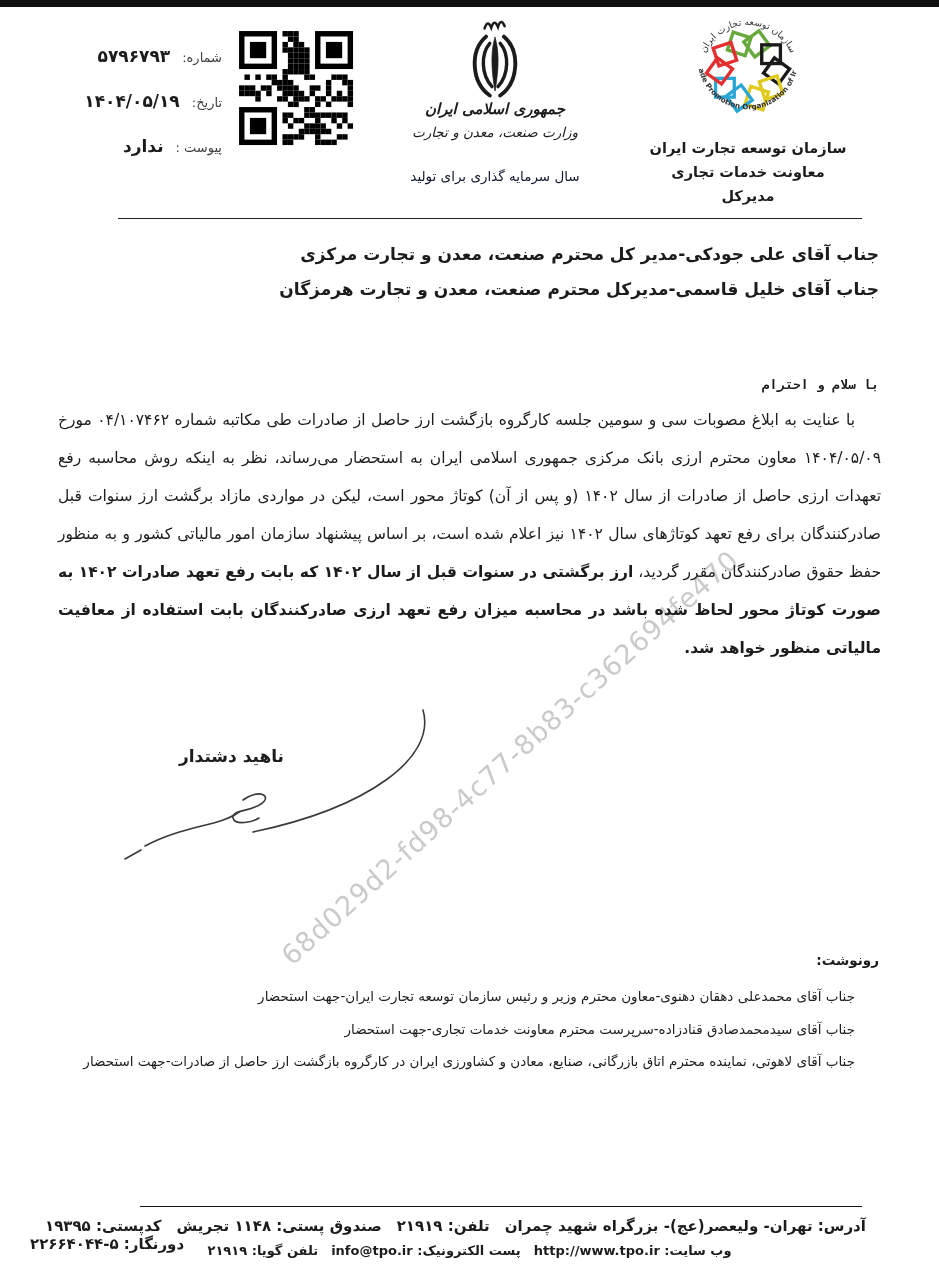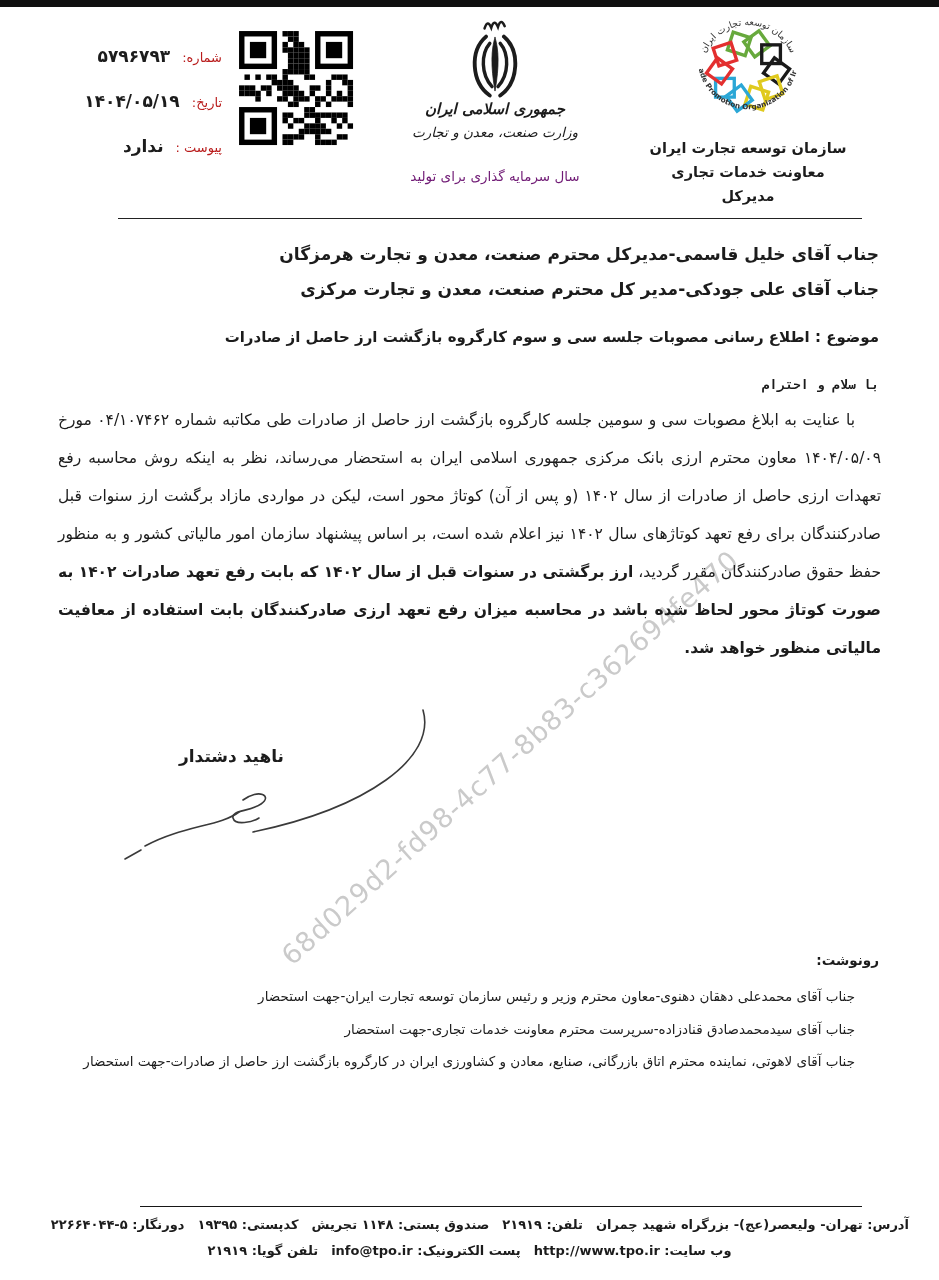--- a/index.html
+++ b/index.html
@@ -6,32 +6,32 @@
   .page{
     position:relative;width:939px;height:1280px;background:#ffffff;
     margin:0 auto;overflow:hidden;
     font-family:"DejaVu Sans",sans-serif;color:#1c1c1c;direction:rtl;
   }
   .topbar{position:absolute;top:0;left:0;right:0;height:7px;background:#101010;}
 
   
   .meta{position:absolute;top:46px;right:717px;width:180px;}
   .meta-row{display:flex;align-items:baseline;gap:12px;height:45px;}
-  .meta-label{font-size:13px;color:#b91c1c;}
+  .meta-label{font-size:13px;color:#404040;}
   .meta-value{font-size:17px;font-weight:bold;letter-spacing:.5px;}
 
   
   .qr{position:absolute;top:28px;left:236px;width:120px;height:120px;}
 
   
   .center-block{position:absolute;top:18px;left:385px;width:220px;text-align:center;}
   .emblem{display:block;margin:0 auto;}
   .script1{font-size:15px;font-weight:bold;font-style:italic;margin-top:0;}
   .script2{font-size:13.5px;font-weight:normal;font-style:italic;margin-top:6px;}
-  .slogan{position:absolute;top:168px;left:385px;width:220px;text-align:center;font-size:13.5px;color:#701a75;}
+  .slogan{position:absolute;top:168px;left:385px;width:220px;text-align:center;font-size:13.5px;color:#0f172a;}
 
   
   .org-block{position:absolute;top:10px;left:608px;width:280px;text-align:center;}
   .org-lines{margin-top:4px;font-weight:bold;font-size:14.5px;line-height:24px;}
 
   .header-rule{position:absolute;top:218px;left:118px;width:744px;border-top:1.6px solid #222;}
 
   
   .recipients{position:absolute;top:237px;right:60px;left:60px;font-weight:bold;font-size:17px;line-height:35px;text-align:right;}
   .subject{position:absolute;top:328px;right:60px;left:60px;font-weight:bold;font-size:15px;}
@@ -53,21 +53,21 @@
     font-size:27px;letter-spacing:1px;color:#bdbdbd;opacity:.8;white-space:nowrap;
   }
 
   
   .cc{position:absolute;top:952px;right:60px;left:60px;z-index:2;}
   .cc-label{font-weight:bold;font-size:13.5px;}
   .cc-items{margin-top:12px;padding-right:24px;font-size:13.5px;line-height:32.5px;}
 
   
   .footer-rule{position:absolute;top:1206px;left:140px;width:722px;border-top:1.6px solid #161616;}
-  .footer-line1{position:absolute;top:1217px;left:30px;right:30px;text-align:right;font-weight:bold;font-size:13px;}
+  .footer-line1{position:absolute;top:1217px;left:30px;right:30px;text-align:left;font-weight:bold;font-size:15px;}
   .footer-line2{position:absolute;top:1243px;left:30px;right:30px;text-align:center;font-weight:bold;font-size:13px;}
 </style>
 </head>
 <body>
 
 <div class="page">
   <div class="topbar"></div>
 
   <div class="meta">
     <div class="meta-row">
@@ -274,25 +274,24 @@
     <div class="org-lines">
       <div>سازمان توسعه تجارت ایران</div>
       <div>معاونت خدمات تجاری</div>
       <div>مدیرکل</div>
     </div>
   </div>
 
   <div class="header-rule"></div>
 
   <div class="recipients">
+    <div>جناب آقای علی جودکی-مدیر کل محترم صنعت، معدن و تجارت مرکزی</div>
     <div>جناب آقای خلیل قاسمی-مدیرکل محترم صنعت، معدن و تجارت هرمزگان</div>
-    <div>جناب آقای علی جودکی-مدیر کل محترم صنعت، معدن و تجارت مرکزی</div>
-  </div>
-
-  <div class="subject">موضوع : اطلاع رسانی مصوبات جلسه سی و سوم کارگروه بازگشت ارز حاصل از صادرات</div>
+  </div>
+
 
   <div class="greeting">با سلام و احترام</div>
 
   <div class="body-text"><span>با عنایت به ابلاغ مصوبات سی و سومین جلسه کارگروه بازگشت ارز حاصل از صادرات طی مکاتبه شماره ۰۴/۱۰۷۴۶۲ مورخ ۱۴۰۴/۰۵/۰۹ معاون محترم ارزی بانک مرکزی جمهوری اسلامی ایران به استحضار می‌رساند، نظر به اینکه روش محاسبه رفع تعهدات ارزی حاصل از صادرات از سال ۱۴۰۲ (و پس از آن) کوتاژ محور است، لیکن در مواردی مازاد برگشت ارز سنوات قبل صادرکنندگان برای رفع تعهد کوتاژهای سال ۱۴۰۲ نیز اعلام شده است، بر اساس پیشنهاد سازمان امور مالیاتی کشور و به منظور حفظ حقوق صادرکنندگان مقرر گردید، </span><span class="bold-part">ارز برگشتی در سنوات قبل از سال ۱۴۰۲ که بابت رفع تعهد صادرات ۱۴۰۲ به صورت کوتاژ محور لحاظ شده باشد در محاسبه میزان رفع تعهد ارزی صادرکنندگان بابت استفاده از معافیت مالیاتی منظور خواهد شد.</span></div>
 
   <div class="watermark">68d029d2-fd98-4c77-8b83-c362694fe470</div>
 
   <div class="sig-name">ناهید دشتدار</div>
   <svg class="sig-svg" width="330" height="180" viewBox="0 0 330 180">
     <g stroke="#3a3a3a" stroke-width="1.6" fill="none" stroke-linecap="round">

